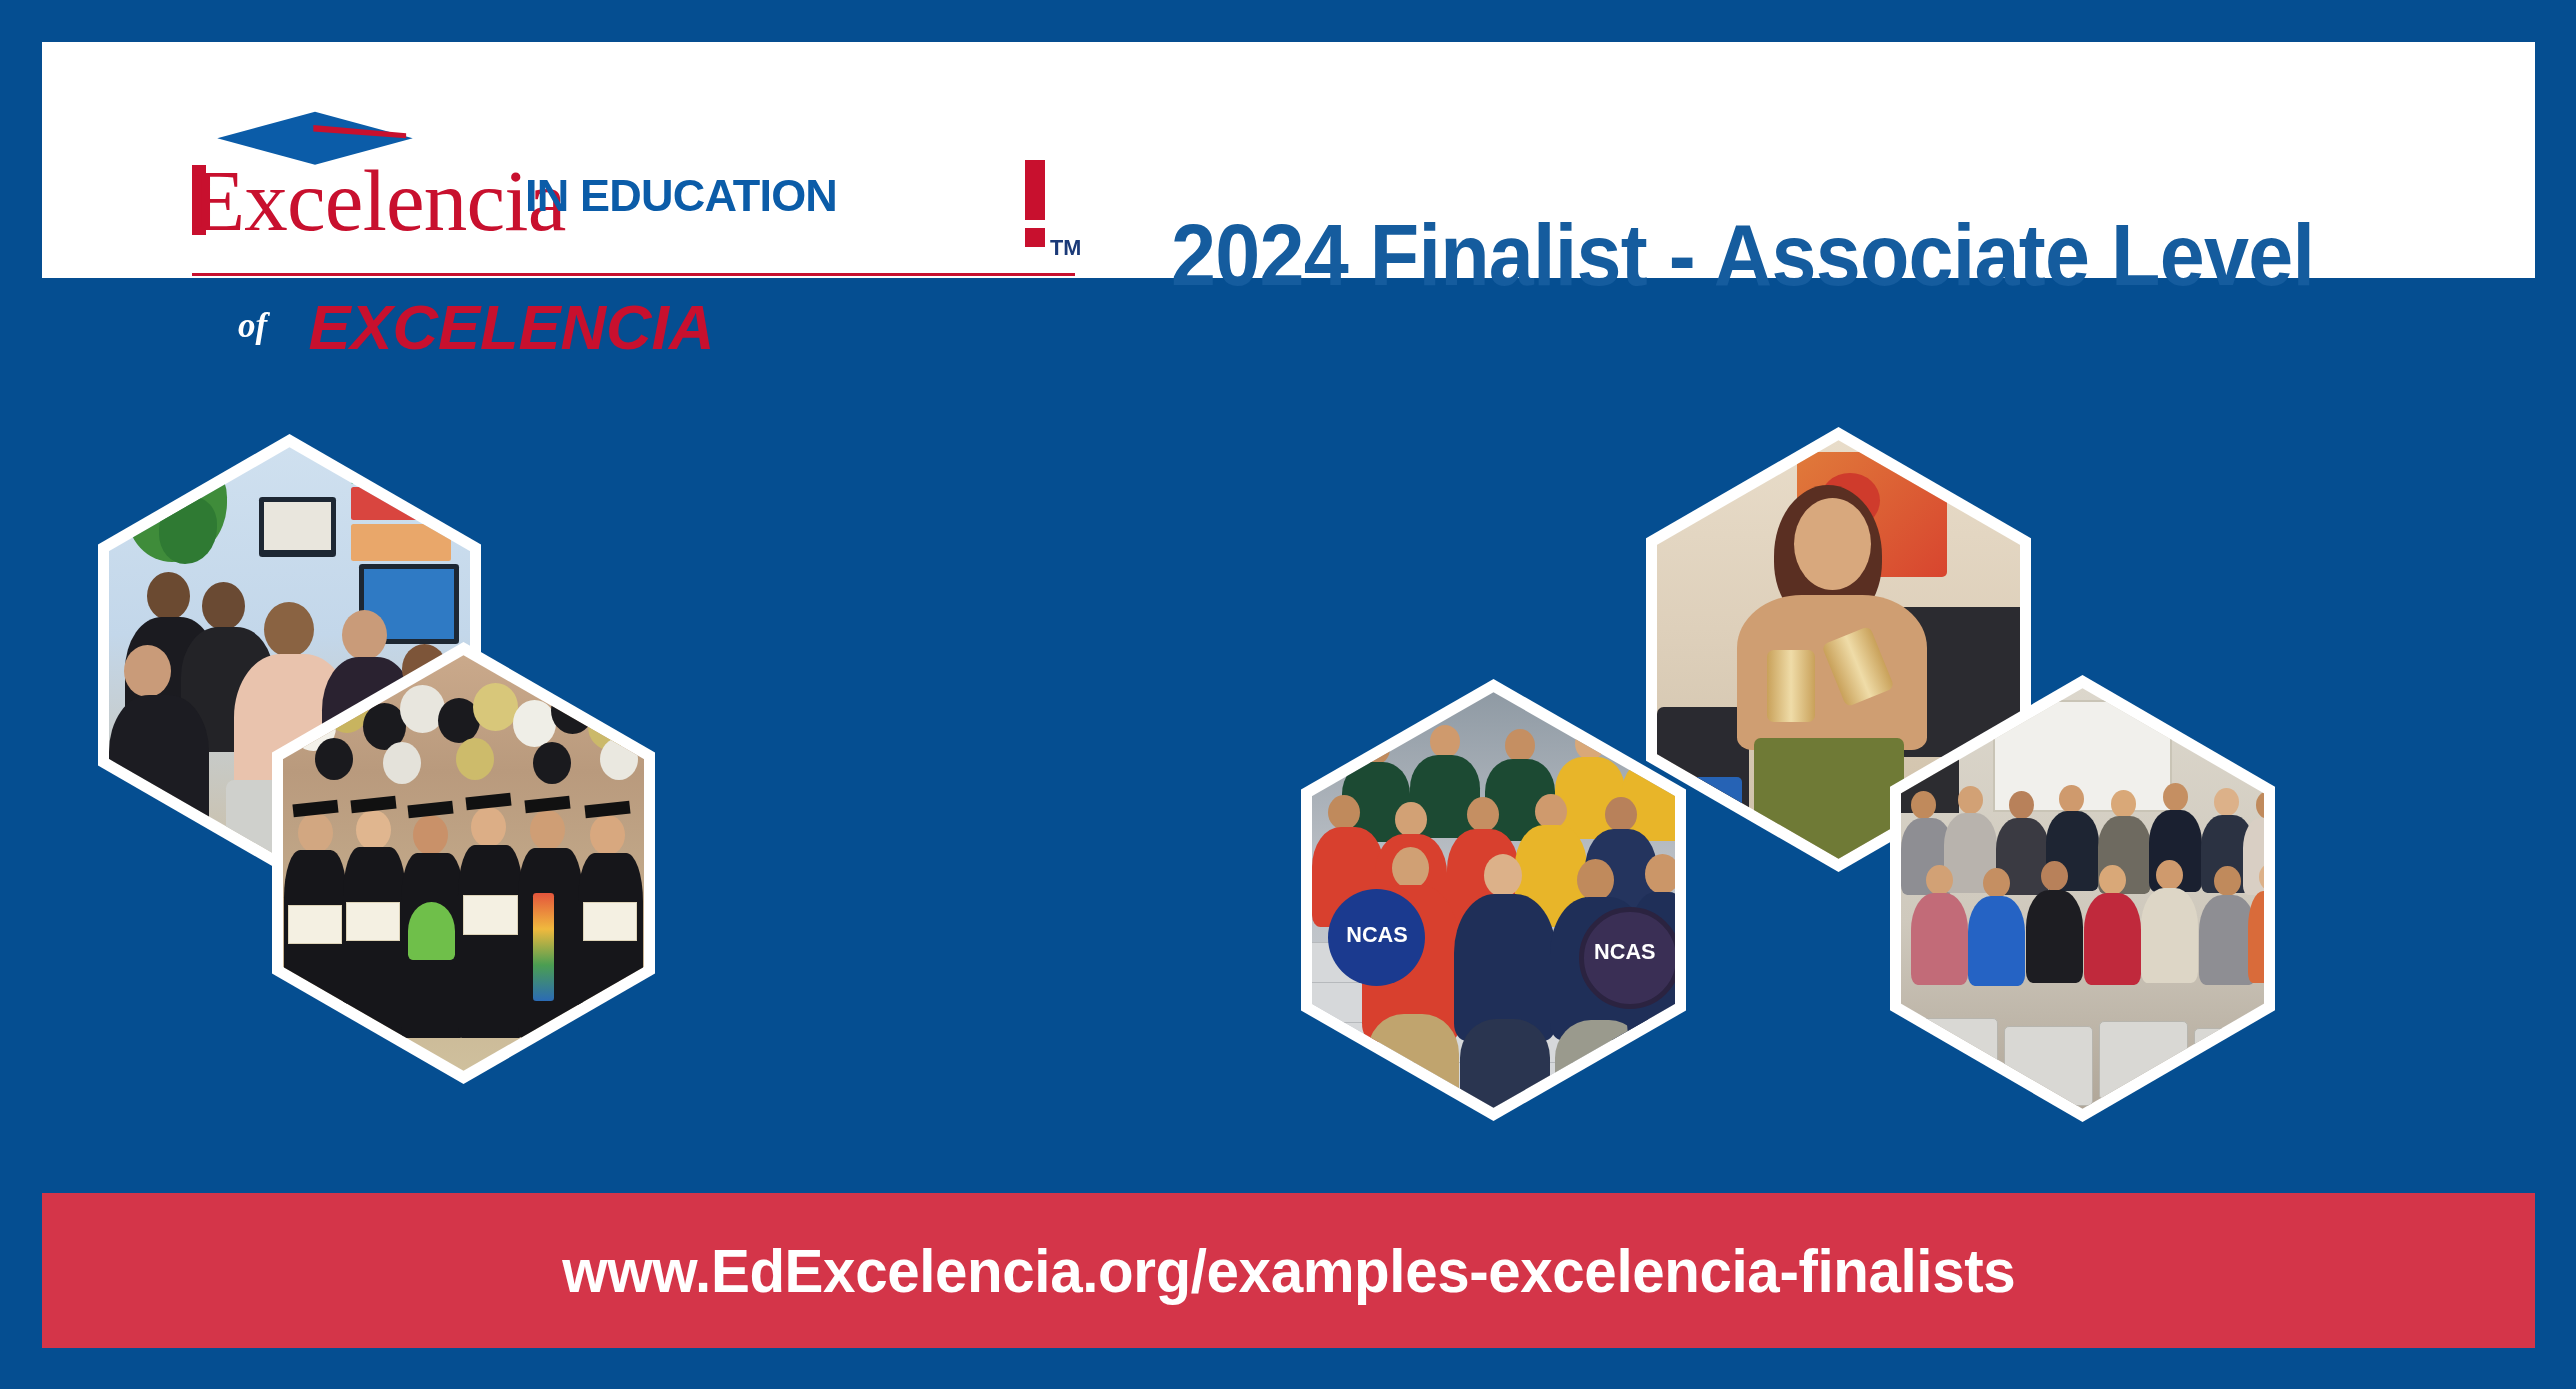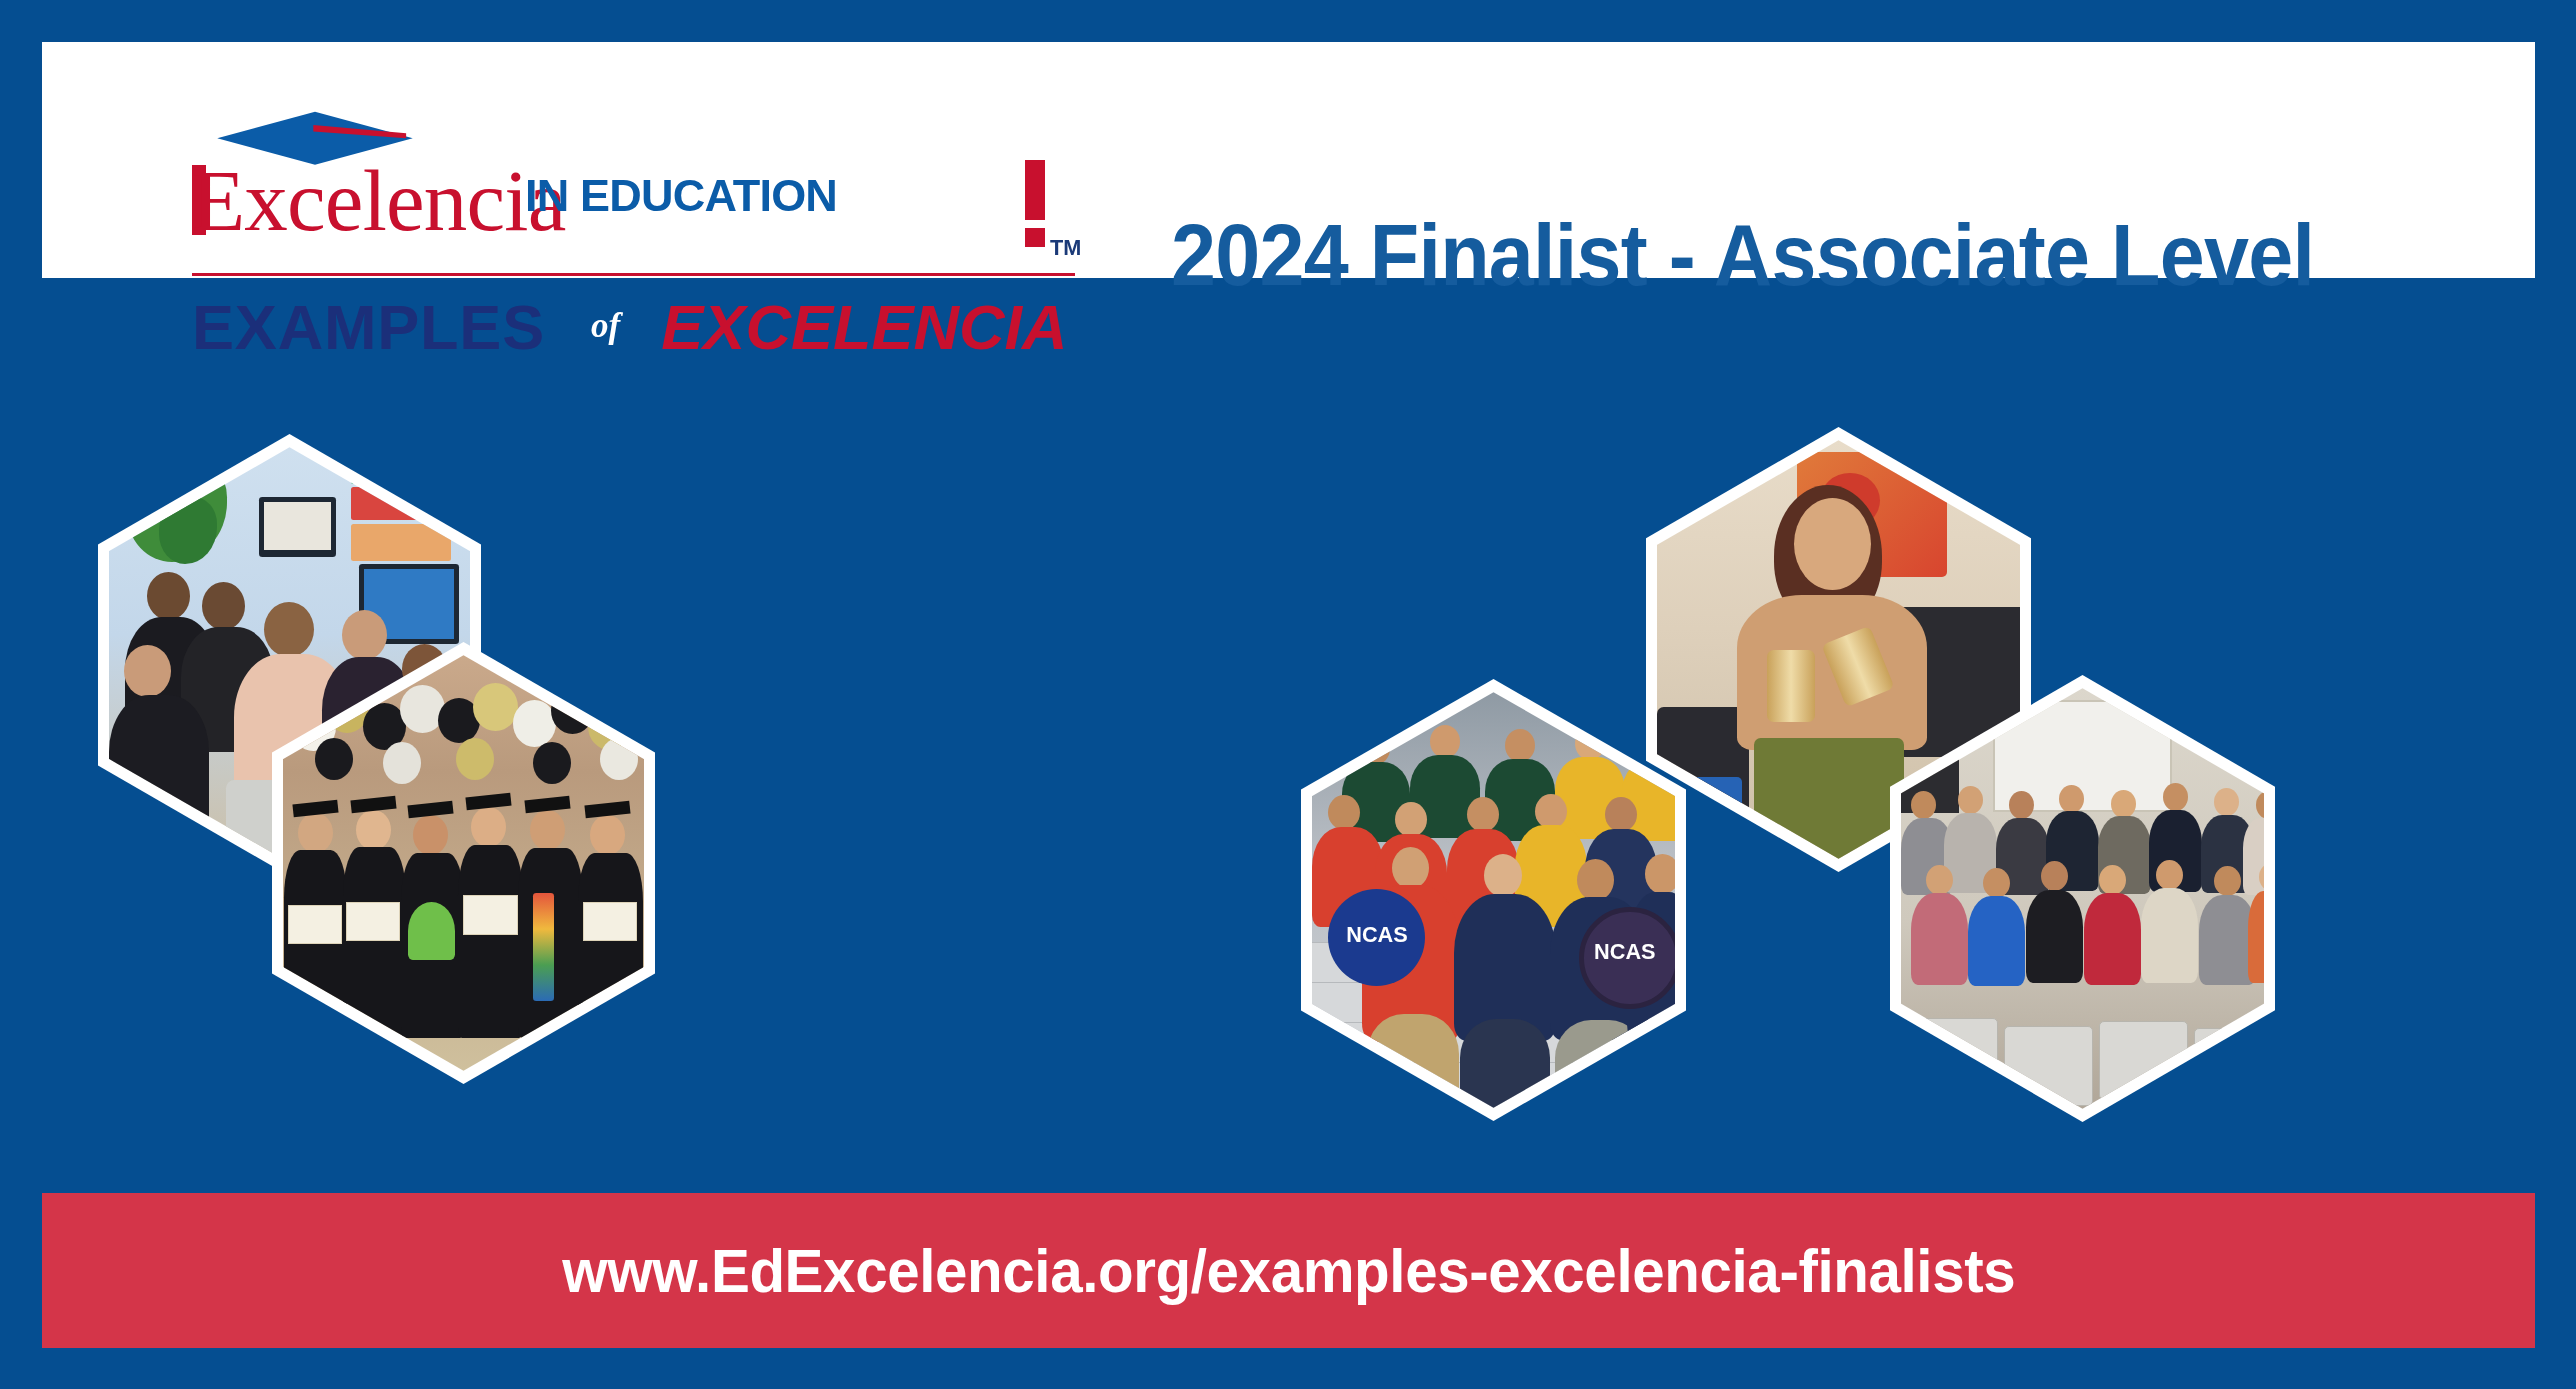--- a/index.html
+++ b/index.html
@@ -152,21 +152,20 @@
 
     <div class="bang">
       <div class="bang-bar"></div>
       <div class="bang-dot"></div>
     </div>
     <div class="tm">TM</div>
 
     <div class="logo-rule"></div>
 
     <div class="logo-row2">
-      <span class="examples">EXAMPLES</span>
       <span class="star-wrap">
         <span class="star"></span>
         <span class="star-of">of</span>
       </span>
       <span class="excelencia2">EXCELENCIA</span>
     </div>
   </div>
 
   <div class="title">2024 Finalist - Associate Level</div>
 </div>

